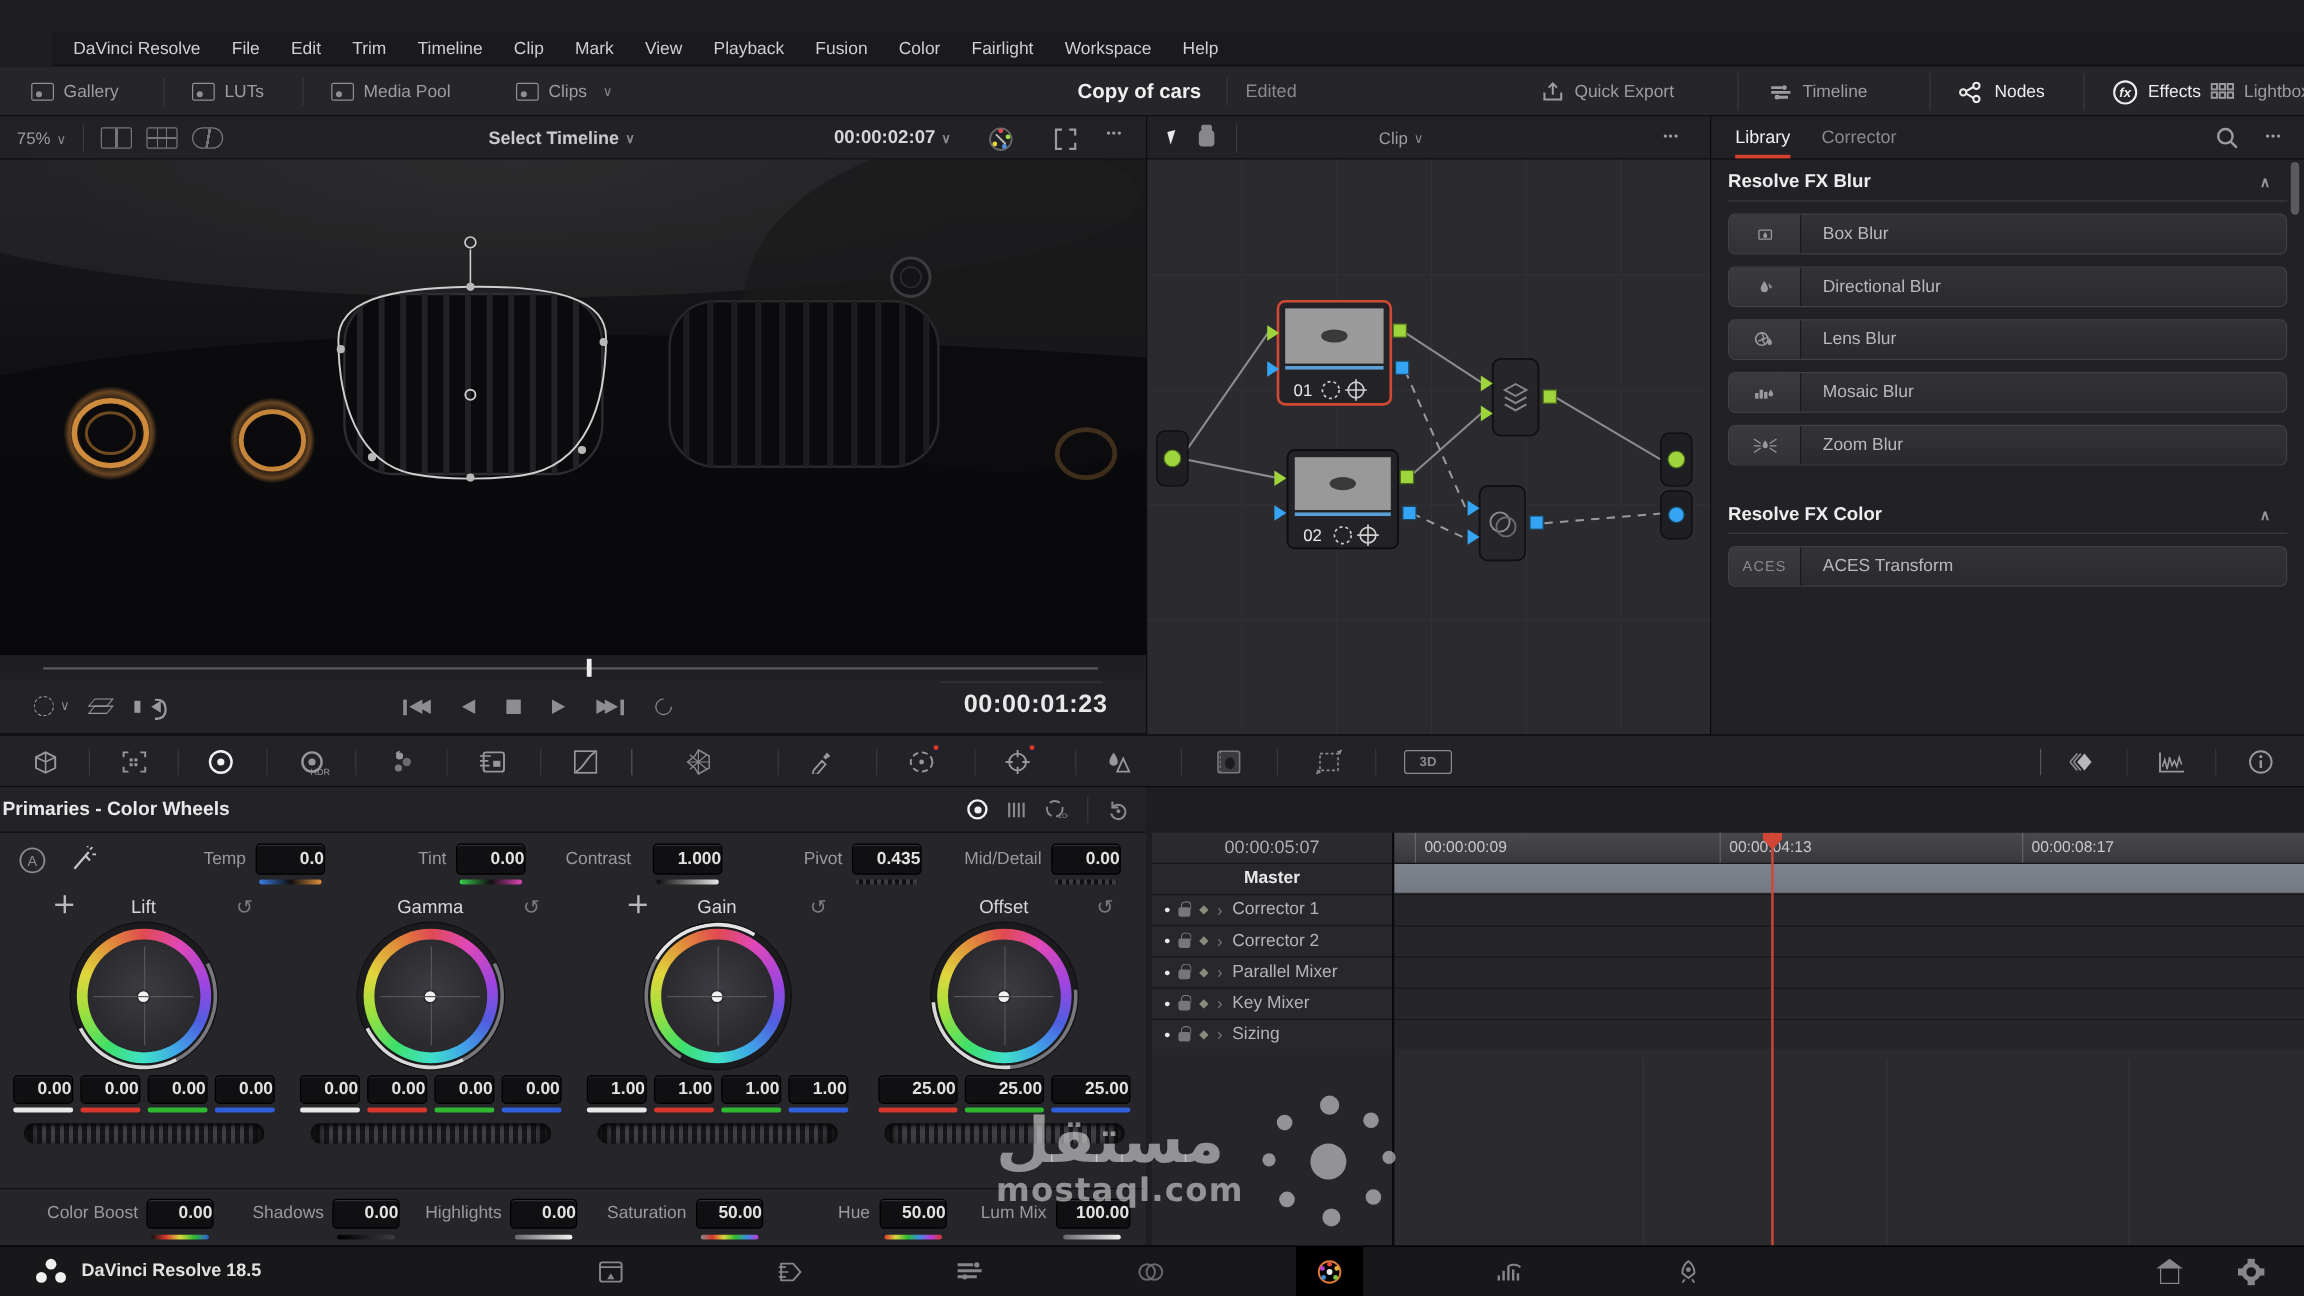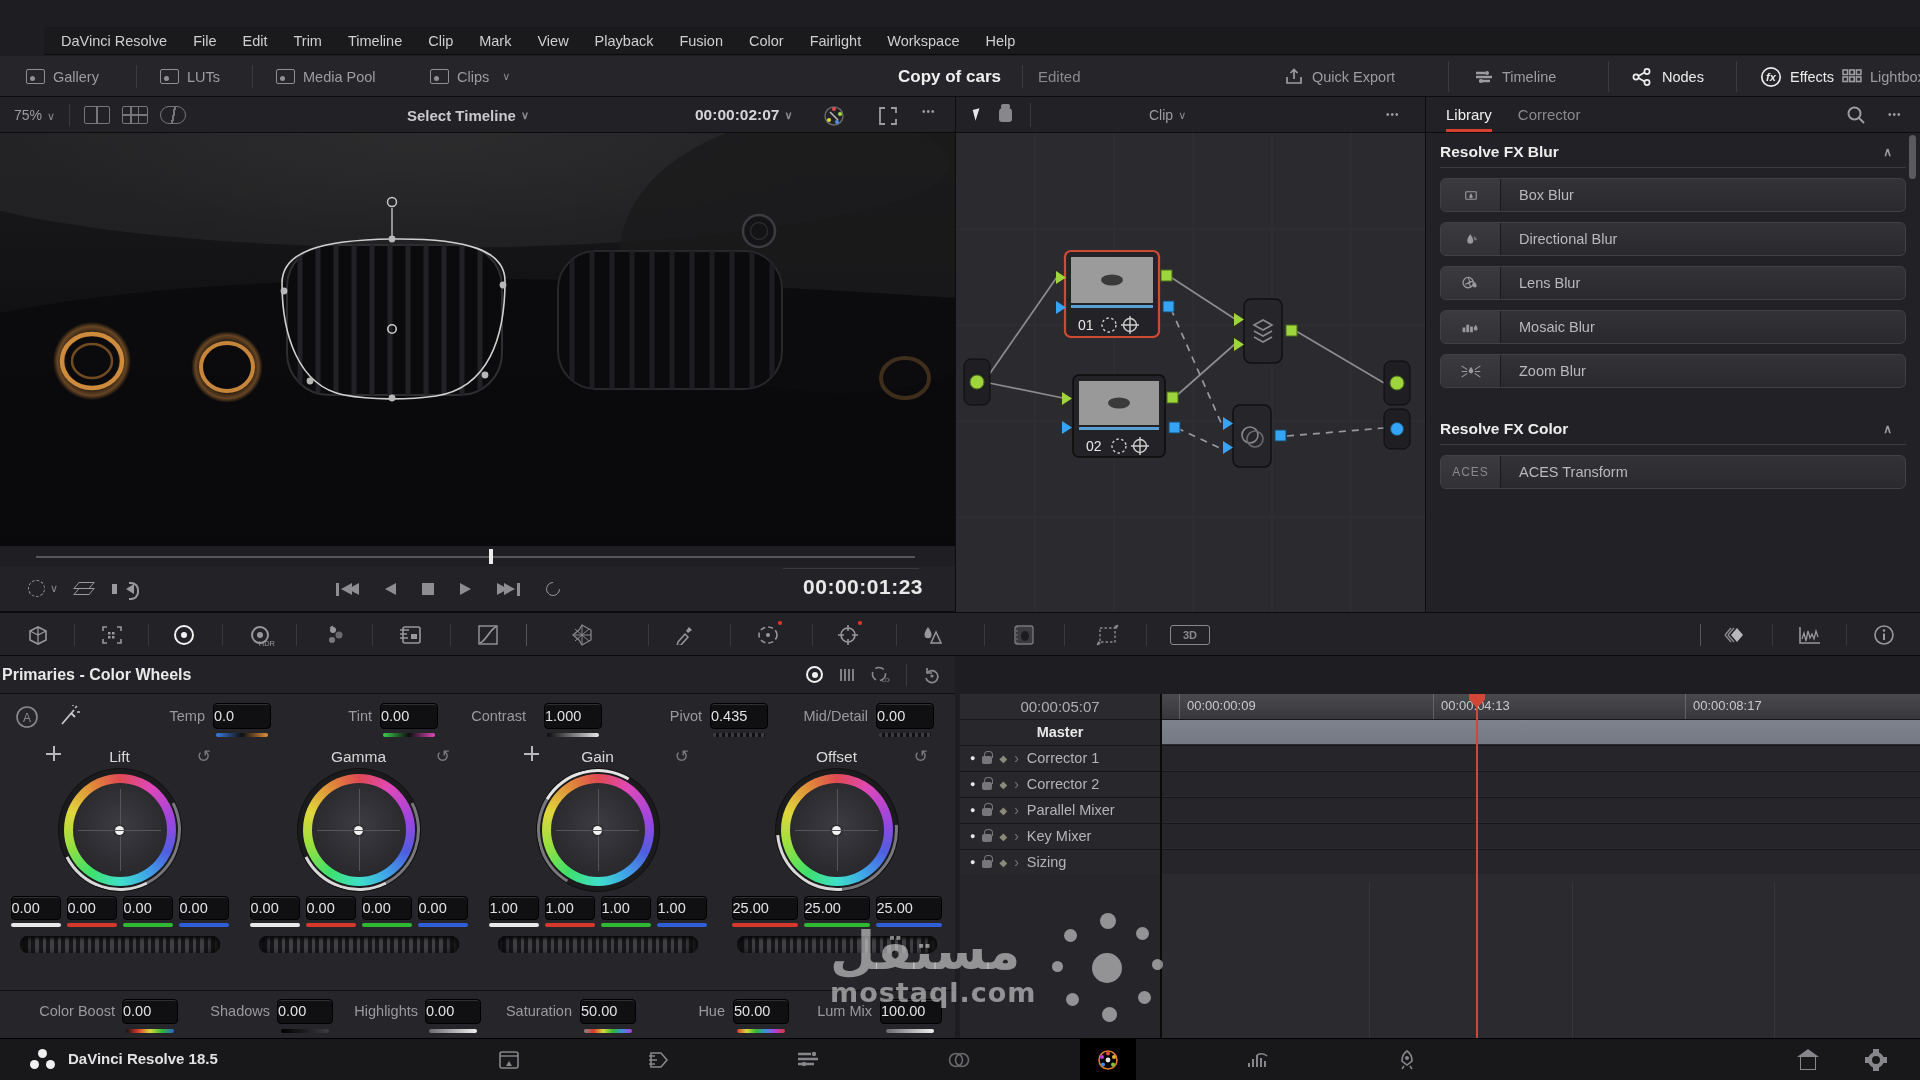--- a/index.html
+++ b/index.html
@@ -96,21 +96,21 @@
   .ring-ic { width:20px; height:20px; border:2px solid currentColor; border-radius:50%; position:relative; }
   .ring-ic:after { content:""; position:absolute; left:50%; top:50%; width:6px; height:6px; margin:-3px; border-radius:50%; background:currentColor; }
   .sq-ic { width:18px; height:18px; border:1.7px solid currentColor; border-radius:3px; }
   .hdr-lbl { font-size:7.5px; position:absolute; bottom:9px; right:7px; }
 
   
   .prim-header { left:0; top:656px; width:955px; height:38px; background:#232327; border-bottom:1px solid #0e0e0e; display:flex; align-items:center; }
   .panel-title { color:#e9e9e9; font-size:16px; font-weight:bold; padding-left:2px; }
   .prim-body { left:0; top:694px; width:955px; height:344px; background:#26262a; }
   .adj-label { position:absolute; top:14px; color:#9a9a9e; font-size:14.5px; text-align:right; width:110px; }
-  .valbox { position:absolute; background:#101013; border:1px solid #000; border-radius:4px; color:#e2e2e2; font-size:14.5px; text-align:left; box-shadow:inset 0 1px 0 #2e2e33; }
+  .valbox { position:absolute; background:#101013; border:1px solid #000; border-radius:4px; color:#e2e2e2; font-size:14.5px; text-align:right; box-shadow:inset 0 1px 0 #2e2e33;font-weight:bold; }
   .adj-strip { position:absolute; height:4px; border-radius:2px; }
   .wheel-col { position:absolute; top:50px; width:239px; height:230px; }
   .wheel-head { position:relative; height:26px; display:flex; align-items:center; justify-content:center; color:#d8d8d8; font-size:15.5px; }
   .wheel-reset { position:absolute; right:28px; top:2px; color:#7a7a7e; font-size:17px; }
   .cross-ic { position:absolute; left:46px; top:2px; width:15px; height:15px; color:#b9b9bd; }
   .cross-ic:before { content:""; position:absolute; left:7px; top:0; width:1.5px; height:15px; background:currentColor; }
   .cross-ic:after { content:""; position:absolute; top:7px; left:0; height:1.5px; width:15px; background:currentColor; }
   .wheel { position:relative; width:112px; height:112px; margin:4px auto 0 auto; border-radius:50%;
      background:conic-gradient(from 0deg,#e04a52,#e048b8 35deg,#9b45e0 80deg,#4f5ee0 115deg,#3fa8e8 150deg,#3fe0c8 180deg,#3ee06a 215deg,#9ee03e 255deg,#e0d73c 290deg,#e0863a 330deg,#e04a52 360deg);
      box-shadow:0 0 0 5px #1b1b1e, 0 0 0 6px #111; }

